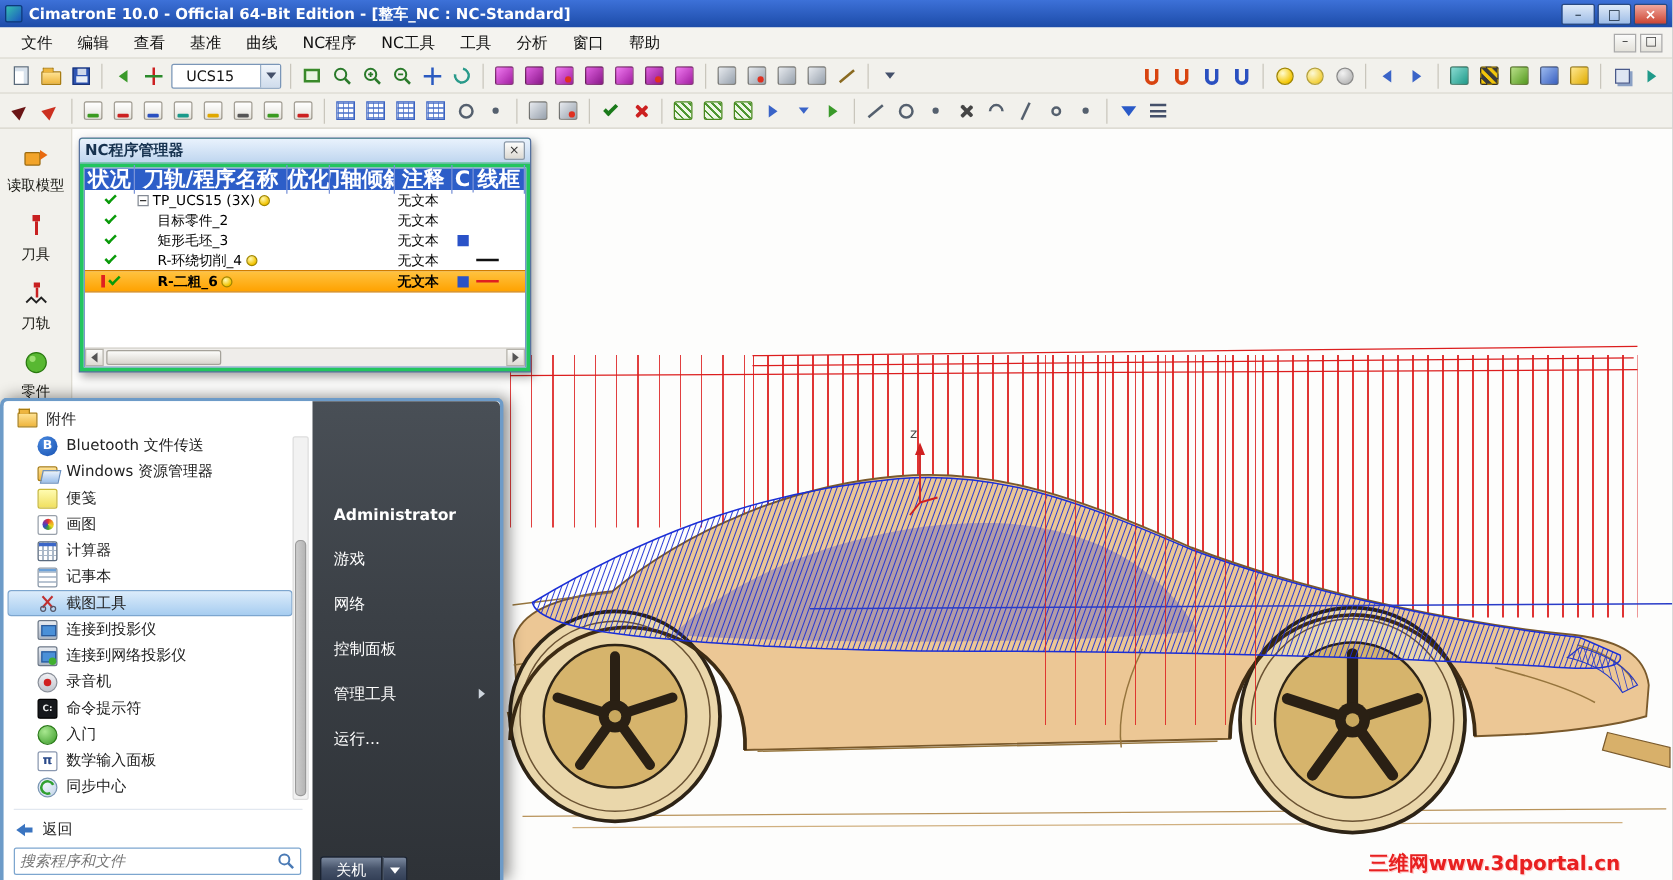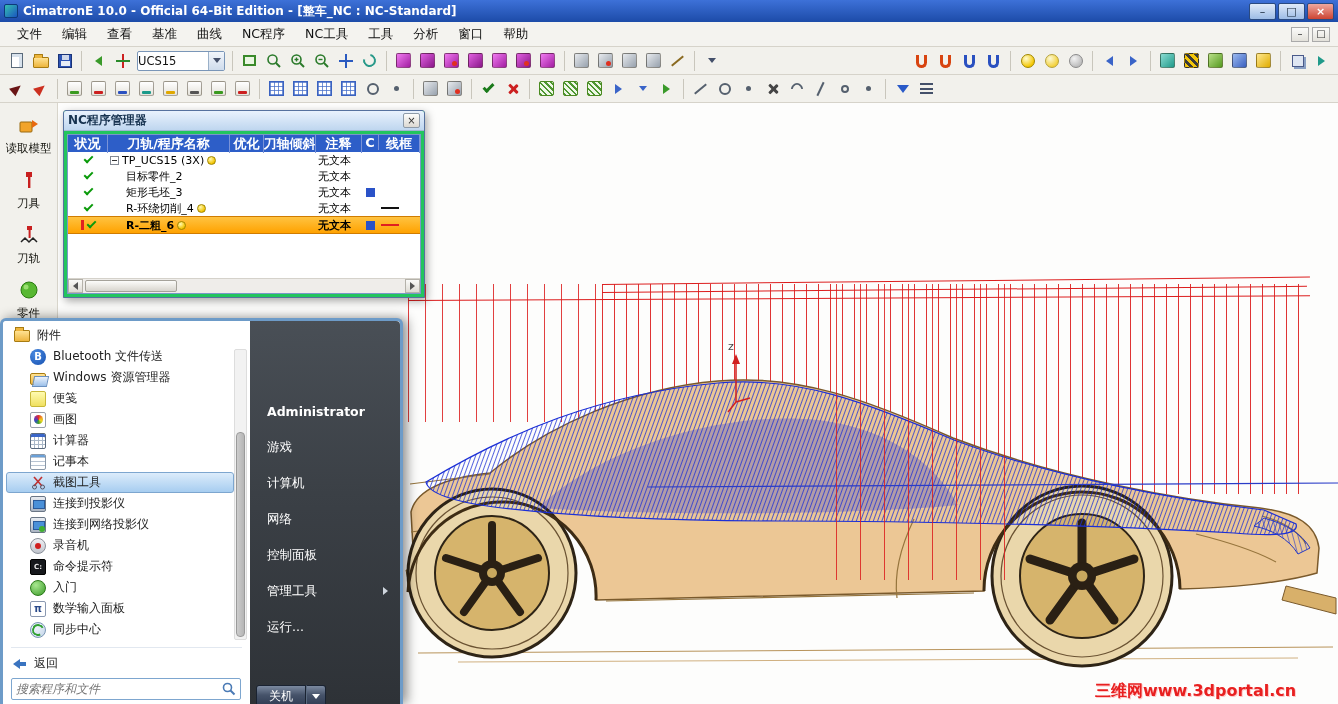--- a/index.html
+++ b/index.html
@@ -40,21 +40,21 @@
 .i-page{width:12px;height:15px;background:#fff;border:1px solid #5a6a7a;box-shadow:inset -3px 3px 0 #d8e2ec}
 .i-fold{width:16px;height:11px;background:linear-gradient(#ffe292,#edb53c);border:1px solid #a87c12;border-radius:1px;position:relative;margin-top:3px}
 .i-fold::before{content:"";position:absolute;top:-4px;left:0;width:7px;height:3px;background:#edb53c;border:1px solid #a87c12;border-bottom:none;border-radius:1px 1px 0 0}
 .i-floppy{width:14px;height:14px;background:#2e54b4;border:1px solid #1a3478;position:relative}
 .i-floppy::before{content:"";position:absolute;left:3px;top:0;width:7px;height:5px;background:#cfd8ea}
 .i-floppy::after{content:"";position:absolute;left:2px;bottom:1px;width:9px;height:5px;background:#e8edf5}
 .i-axes{position:relative;width:14px;height:14px}
 .i-axes::before{content:"";position:absolute;left:6px;top:0;width:2px;height:14px;background:#cc2020}
 .i-axes::after{content:"";position:absolute;left:0;top:6px;width:14px;height:2px;background:#2a8a2a}
 .combo{display:inline-flex;align-items:center;width:88px;height:20px;background:#fff;border:1px solid #7a96b8;border-radius:2px;margin:0 2px;flex:none}
-.combo-t{flex:1;padding-left:0;font-size:11.5px;color:#111}
+.combo-t{flex:1;padding-left:11px;font-size:11.5px;color:#111}
 .combo-btn{width:16px;height:100%;background:linear-gradient(#f2f6fb,#cfdcec);border-left:1px solid #9ab0c8;display:flex;align-items:center;justify-content:center}
 .i-frame{width:13px;height:11px;border:2px solid #3a8a2a;background:#eaf6e2}
 .i-orbit{width:13px;height:13px;border:2px solid #2a9a8a;border-top-color:transparent;border-radius:50%;transform:rotate(-35deg)}
 .i-plus{position:relative;width:14px;height:14px}
 .i-plus::before{content:"";position:absolute;left:6px;top:0;width:2px;height:14px;background:#2a5ac0}
 .i-plus::after{content:"";position:absolute;left:0;top:6px;width:14px;height:2px;background:#2a5ac0}
 .i-u{width:11px;height:13px;border:3px solid #d84410;border-top:none;border-radius:0 0 6px 6px;margin-top:2px}
 .i-u.b{border-color:#2a50c0}
 .i-bulb{width:14px;height:14px;border-radius:50%;background:radial-gradient(circle at 35% 30%,#fffcd0,#f4c600 72%);border:1px solid #a08600}
 .i-bulb.mid{opacity:.75}
@@ -98,21 +98,21 @@
 .rh2{left:408px;top:300px;width:902px;transform:rotate(-0.3deg)}
 .rh3{left:602px;top:292px;width:705px;transform:rotate(-0.5deg)}
 .carsvg{position:absolute;left:398px;top:270px;width:940px;height:400px;z-index:4}
 .watermark{position:absolute;left:1095px;top:681px;z-index:6;color:#e82020;font-size:16px;font-weight:bold;text-shadow:1px 1px 0 #ffc8c8;white-space:nowrap}
 
 
 .ncwin{position:absolute;left:63px;top:110px;width:362px;z-index:20;background:#22c55e;border:1px solid #56719e;box-shadow:2px 3px 8px rgba(0,0,0,.35);border-radius:3px 3px 0 0}
 .nc-title{height:20px;display:flex;align-items:center;background:linear-gradient(#e9f2fd,#bfd6ef);border-bottom:1px solid #9fb6d4;padding:0 4px;font-size:12px;font-weight:bold;color:#16324f;border-radius:2px 2px 0 0}
 .nc-close{margin-left:auto;width:17px;height:15px;border:1px solid #8d9aa8;background:linear-gradient(#fdf dfc,#dcd9d2);background:linear-gradient(#fdfdfc,#dcd9d2);font-size:10px;line-height:1;display:flex;align-items:center;justify-content:center;color:#333;border-radius:2px;font-family:inherit}
 .nc-body{margin:3px;background:#fff;border:1px solid #7a97c9}
-.nc-header{display:flex;height:17px;background:#2d5ec8;color:#fff;font-size:13px;font-weight:bold;align-items:flex-start}
+.nc-header{display:flex;height:17px;background:#2d5ec8;color:#fff;font-size:17px;font-weight:bold;align-items:center}
 .nc-h{border-right:1px solid #7a93d8;display:flex;align-items:center;justify-content:center;white-space:nowrap;overflow:hidden}
 .cw0{width:40px;flex:none}.cw1{width:122px;flex:none}.cw2{width:34px;flex:none}.cw3{width:52px;flex:none}.cw4{width:46px;flex:none}.cw5{width:17px;flex:none}.cw6{flex:1}
 .nc-row{display:flex;height:16px;align-items:center;font-size:11px;color:#000}
 .nc-row.sel{background:linear-gradient(#ffc341,#ffa200);border-top:1px solid #d07c00;border-bottom:1px solid #d07c00;font-weight:bold;height:18px}
 .cell{height:100%;display:flex;align-items:center;overflow:hidden;white-space:nowrap}
 .c-status{justify-content:center;gap:1px}
 .chk2{width:9px;height:5px;border-left:2px solid #0a9a0a;border-bottom:2px solid #0a9a0a;transform:rotate(-45deg);margin-top:-3px;flex:none}
 .selmark{width:3px;height:10px;background:#e02020;margin-right:2px;flex:none}
 .expand{width:9px;height:9px;border:1px solid #848a94;background:#fff;margin:0 3px 0 2px;flex:none;position:relative}
 .expand::after{content:"";position:absolute;left:1px;top:3px;width:5px;height:1px;background:#333}
@@ -804,21 +804,20 @@
         <input placeholder="搜索程序和文件" style="">
         <svg width="14" height="14">
             <circle cx="5.5" cy="5.5" r="4" fill="none" stroke="#4a7ab5" stroke-width="1.6"></circle>
             <line x1="8.5" y1="8.5" x2="12.5" y2="12.5" stroke="#4a7ab5" stroke-width="2"></line>
           </svg>
       </div>
     </div>
     <div class="sm-right">
       <div class="smr-item" style="font-weight:bold">Administrator</div>
       <div class="smr-item">游戏</div>
-      <div class="smr-item">计算机</div>
       <div class="smr-item">网络</div>
       <div class="smr-item">控制面板</div>
       <div class="smr-item">
         <span>管理工具</span>
         <span class="arr"></span>
       </div>
       <div class="smr-item">运行...</div>
       <div class="sm-shut">
         <button class="shutdown">关机</button>
         <span class="shut-arr"></span>

